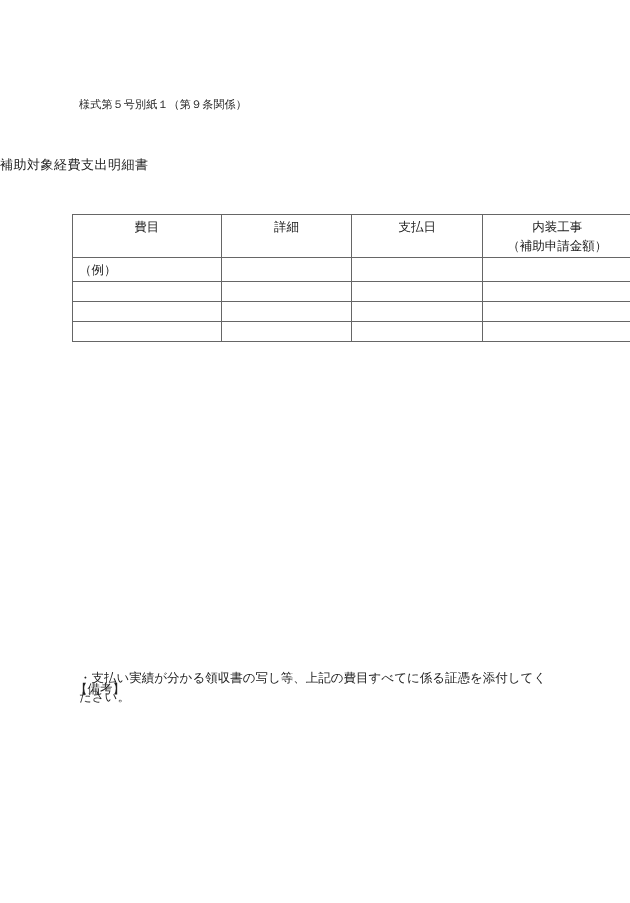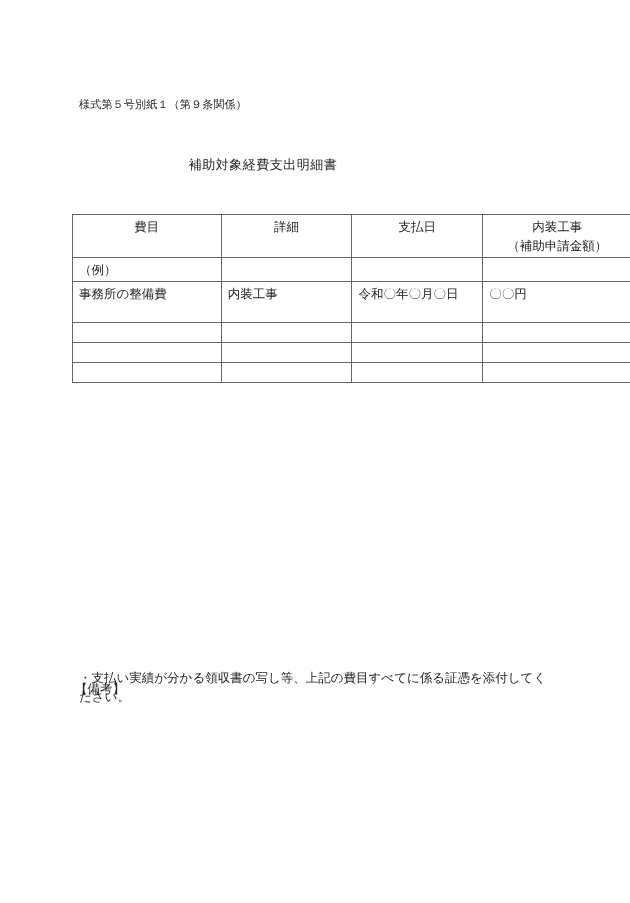--- a/index.html
+++ b/index.html
@@ -21,21 +21,21 @@
       top: 97px;
       font-size: 11px;
       letter-spacing: 0.2px;
       white-space: nowrap;
     }
     .doc-title {
       position: absolute;
       left: 0;
       width: 526px;
       top: 156px;
-      text-align: center;
+      text-align: left;
       font-size: 13px;
       letter-spacing: 0.5px;
       white-space: nowrap;
     }
     table.detail-table {
       position: absolute;
       left: 72px;
       top: 214px;
       width: 560px;
       border-collapse: collapse;
@@ -109,26 +109,20 @@
       <span class="header-sub">内装工事</span>
       <span class="header-sub">（補助申請金額）</span>
     </th>
   </tr>
   <tr class="row-example">
     <td>（例）</td>
     <td></td>
     <td></td>
     <td></td>
   </tr>
-  <tr class="row-data">
-    <td>事務所の整備費</td>
-    <td>内装工事</td>
-    <td>令和〇年〇月〇日</td>
-    <td>〇〇円</td>
-  </tr>
   <tr class="row-blank">
     <td></td>
     <td></td>
     <td></td>
     <td></td>
   </tr>
   <tr class="row-blank">
     <td></td>
     <td></td>
     <td></td>

